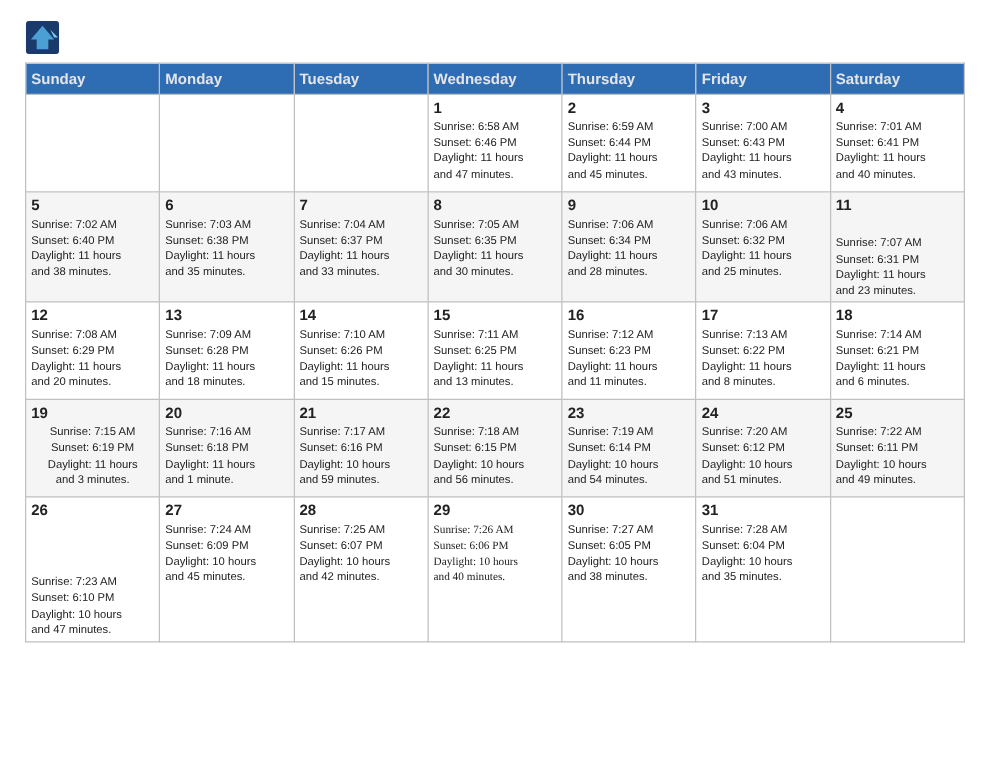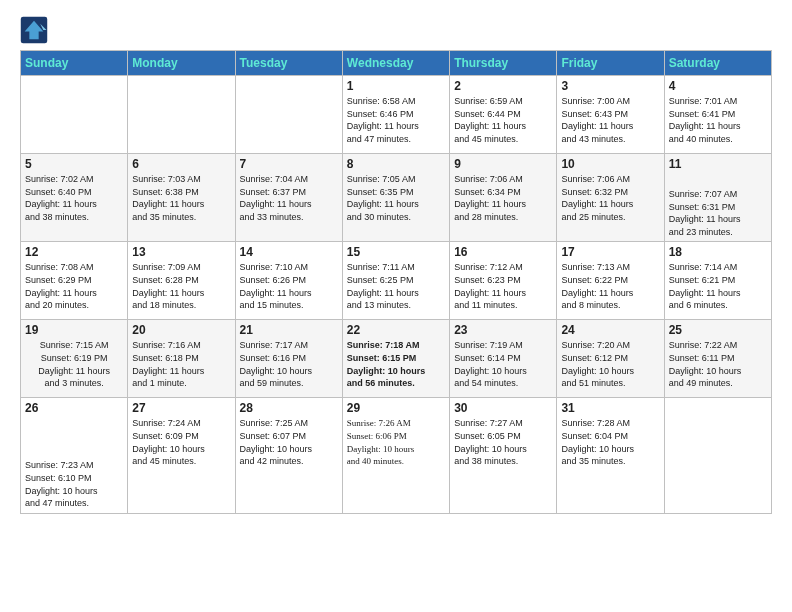--- a/index.html
+++ b/index.html
@@ -47,21 +47,21 @@
       font-size: 14px;
       color: #333;
     }
     .calendar {
       width: 100%;
       border-collapse: collapse;
       table-layout: fixed;
     }
     .calendar th {
       background: #2e6db4;
-      color: #5eead4;
+      color: #e5e5e5;
       font-size: 12px;
       font-weight: bold;
       padding: 5px 4px;
       text-align: left;
       border: 1px solid #c0c0c0;
     }
     .calendar td {
       border: 1px solid #c0c0c0;
       vertical-align: top;
       padding: 3px 4px;
@@ -275,21 +275,21 @@
           </td>
           <td>
             <span class="day-number">21</span>
             <div class="day-info" style="white-space: pre-line;">Sunrise: 7:17 AM
 Sunset: 6:16 PM
 Daylight: 10 hours
 and 59 minutes.</div>
           </td>
           <td>
             <span class="day-number">22</span>
-            <div class="day-info" style="white-space: pre-line; font-weight: bold;">Sunrise: 7:18 AM
+            <div class="day-info" style="white-space: pre-line;">Sunrise: 7:18 AM
 Sunset: 6:15 PM
 Daylight: 10 hours
 and 56 minutes.</div>
           </td>
           <td>
             <span class="day-number">23</span>
             <div class="day-info" style="white-space: pre-line;">Sunrise: 7:19 AM
 Sunset: 6:14 PM
 Daylight: 10 hours
 and 54 minutes.</div>

